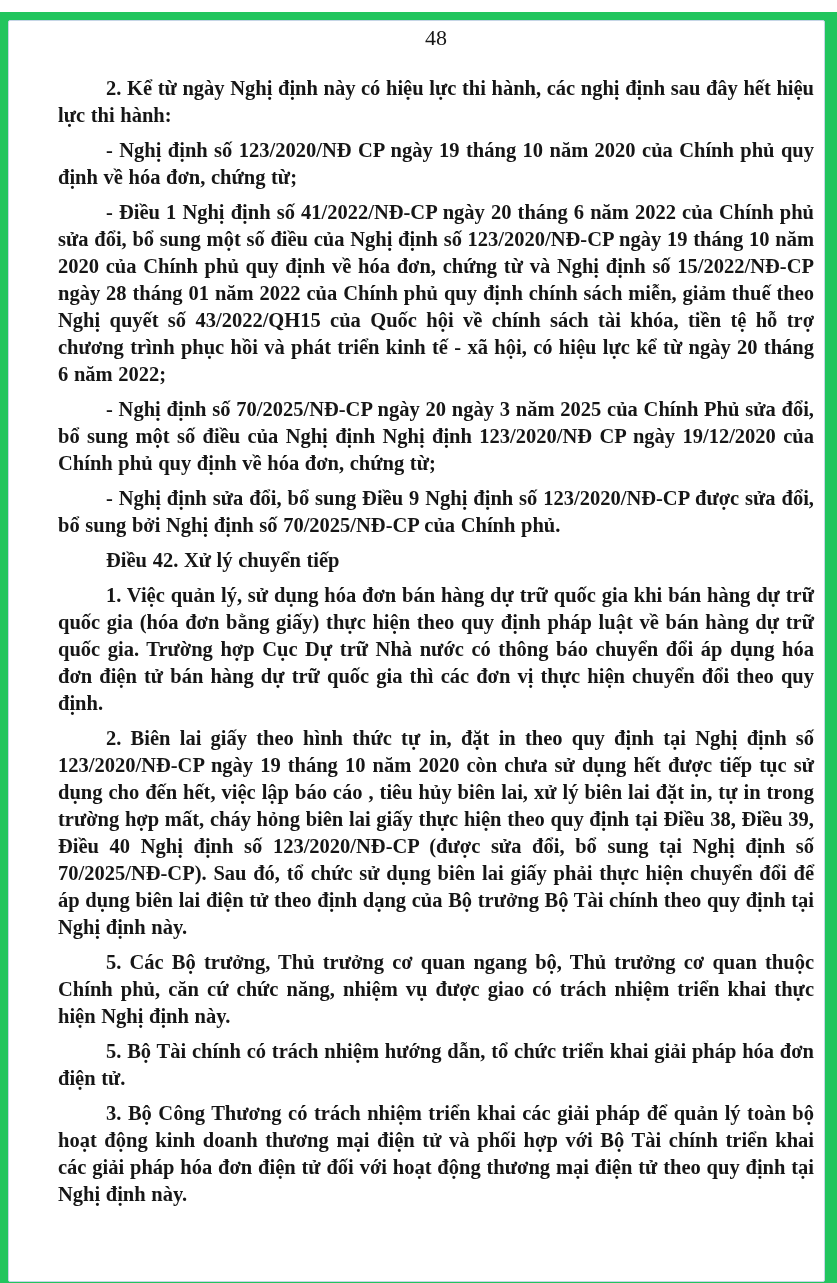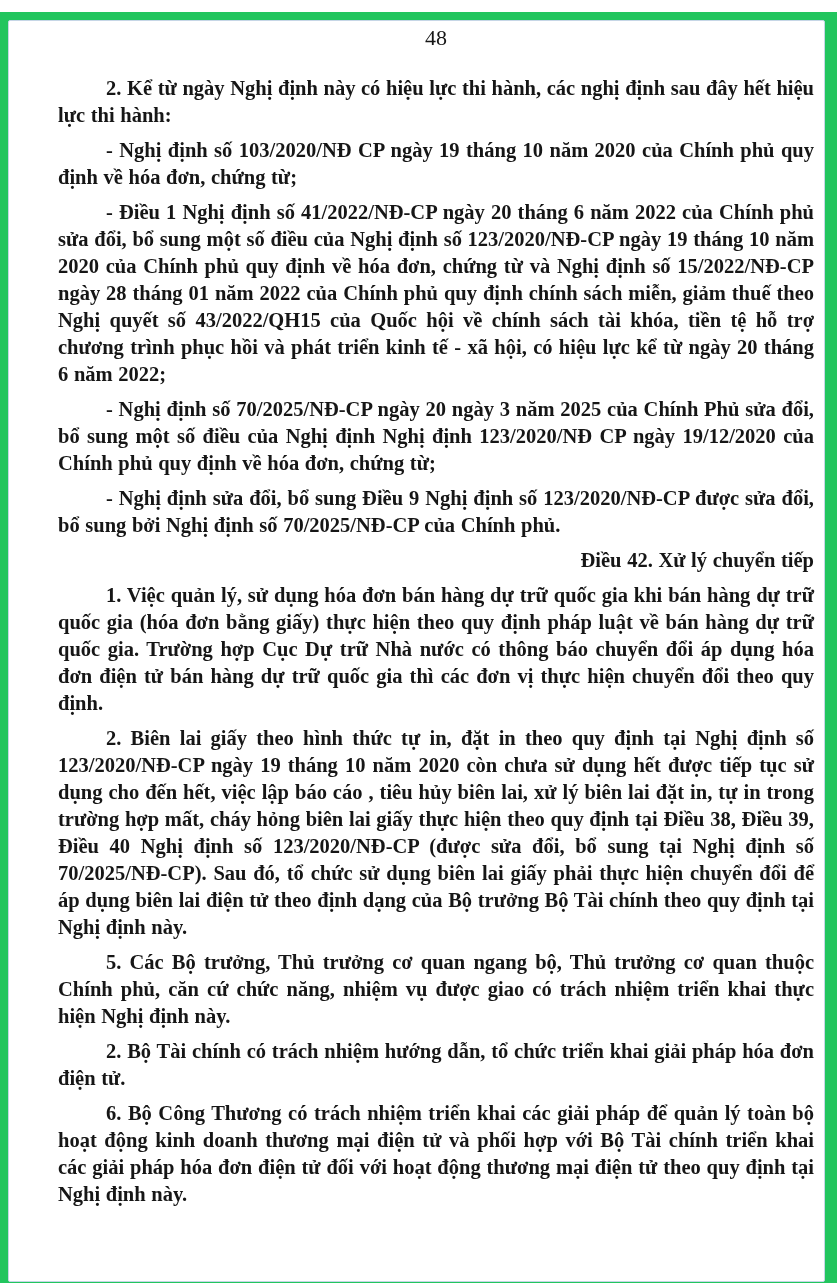--- a/index.html
+++ b/index.html
@@ -43,36 +43,36 @@
   }
   .content p {
     margin: 0 0 8px 0;
     text-indent: 48px;
     text-align: justify;
     word-spacing: 0.5px;
     font-weight: bold;
   }
   .content p.heading {
     font-weight: bold;
-    text-align: right;
+    text-align: left;
   }
 </style>
 </head>
 <body>
 
 <div class="viewer">
   <div class="page">
     <div class="content">
       <div class="page-number">48</div>
       <p>2. Kể từ ngày Nghị định này có hiệu lực thi hành, các nghị định sau đây hết hiệu lực thi hành:</p>
-      <p>- Nghị định số 103/2020/NĐ CP ngày 19 tháng 10 năm 2020 của Chính phủ quy định về hóa đơn, chứng từ;</p>
+      <p>- Nghị định số 123/2020/NĐ CP ngày 19 tháng 10 năm 2020 của Chính phủ quy định về hóa đơn, chứng từ;</p>
       <p>- Điều 1 Nghị định số 41/2022/NĐ-CP ngày 20 tháng 6 năm 2022 của Chính phủ sửa đổi, bổ sung một số điều của Nghị định số 123/2020/NĐ-CP ngày 19 tháng 10 năm 2020 của Chính phủ quy định về hóa đơn, chứng từ và Nghị định số 15/2022/NĐ-CP ngày 28 tháng 01 năm 2022 của Chính phủ quy định chính sách miễn, giảm thuế theo Nghị quyết số 43/2022/QH15 của Quốc hội về chính sách tài khóa, tiền tệ hỗ trợ chương trình phục hồi và phát triển kinh tế - xã hội, có hiệu lực kể từ ngày 20 tháng 6 năm 2022;</p>
       <p>- Nghị định số 70/2025/NĐ-CP ngày 20 ngày 3 năm 2025 của Chính Phủ sửa đổi, bổ sung một số điều của Nghị định Nghị định 123/2020/NĐ CP ngày 19/12/2020 của Chính phủ quy định về hóa đơn, chứng từ;</p>
       <p>- Nghị định sửa đổi, bổ sung Điều 9 Nghị định số 123/2020/NĐ-CP được sửa đổi, bổ sung bởi Nghị định số 70/2025/NĐ-CP của Chính phủ.</p>
       <p class="heading">Điều 42. Xử lý chuyển tiếp</p>
       <p>1. Việc quản lý, sử dụng hóa đơn bán hàng dự trữ quốc gia khi bán hàng dự trữ quốc gia (hóa đơn bằng giấy) thực hiện theo quy định pháp luật về bán hàng dự trữ quốc gia. Trường hợp Cục Dự trữ Nhà nước có thông báo chuyển đổi áp dụng hóa đơn điện tử bán hàng dự trữ quốc gia thì các đơn vị thực hiện chuyển đổi theo quy định.</p>
       <p>2. Biên lai giấy theo hình thức tự in, đặt in theo quy định tại Nghị định số 123/2020/NĐ-CP ngày 19 tháng 10 năm 2020 còn chưa sử dụng hết được tiếp tục sử dụng cho đến hết, việc lập báo cáo , tiêu hủy biên lai, xử lý biên lai đặt in, tự in trong trường hợp mất, cháy hỏng biên lai giấy thực hiện theo quy định tại Điều 38, Điều 39, Điều 40 Nghị định số 123/2020/NĐ-CP (được sửa đổi, bổ sung tại Nghị định số 70/2025/NĐ-CP). Sau đó, tổ chức sử dụng biên lai giấy phải thực hiện chuyển đổi để áp dụng biên lai điện tử theo định dạng của Bộ trưởng Bộ Tài chính theo quy định tại Nghị định này.</p>
       <p>5. Các Bộ trưởng, Thủ trưởng cơ quan ngang bộ, Thủ trưởng cơ quan thuộc Chính phủ, căn cứ chức năng, nhiệm vụ được giao có trách nhiệm triển khai thực hiện Nghị định này.</p>
-      <p>2. Bộ Tài chính có trách nhiệm hướng dẫn, tổ chức triển khai giải pháp hóa đơn điện tử.</p>
-      <p>6. Bộ Công Thương có trách nhiệm triển khai các giải pháp để quản lý toàn bộ hoạt động kinh doanh thương mại điện tử và phối hợp với Bộ Tài chính triển khai các giải pháp hóa đơn điện tử đối với hoạt động thương mại điện tử theo quy định tại Nghị định này.</p>
+      <p>5. Bộ Tài chính có trách nhiệm hướng dẫn, tổ chức triển khai giải pháp hóa đơn điện tử.</p>
+      <p>3. Bộ Công Thương có trách nhiệm triển khai các giải pháp để quản lý toàn bộ hoạt động kinh doanh thương mại điện tử và phối hợp với Bộ Tài chính triển khai các giải pháp hóa đơn điện tử đối với hoạt động thương mại điện tử theo quy định tại Nghị định này.</p>
     </div>
   </div>
 </div>
 
 </body></html>

